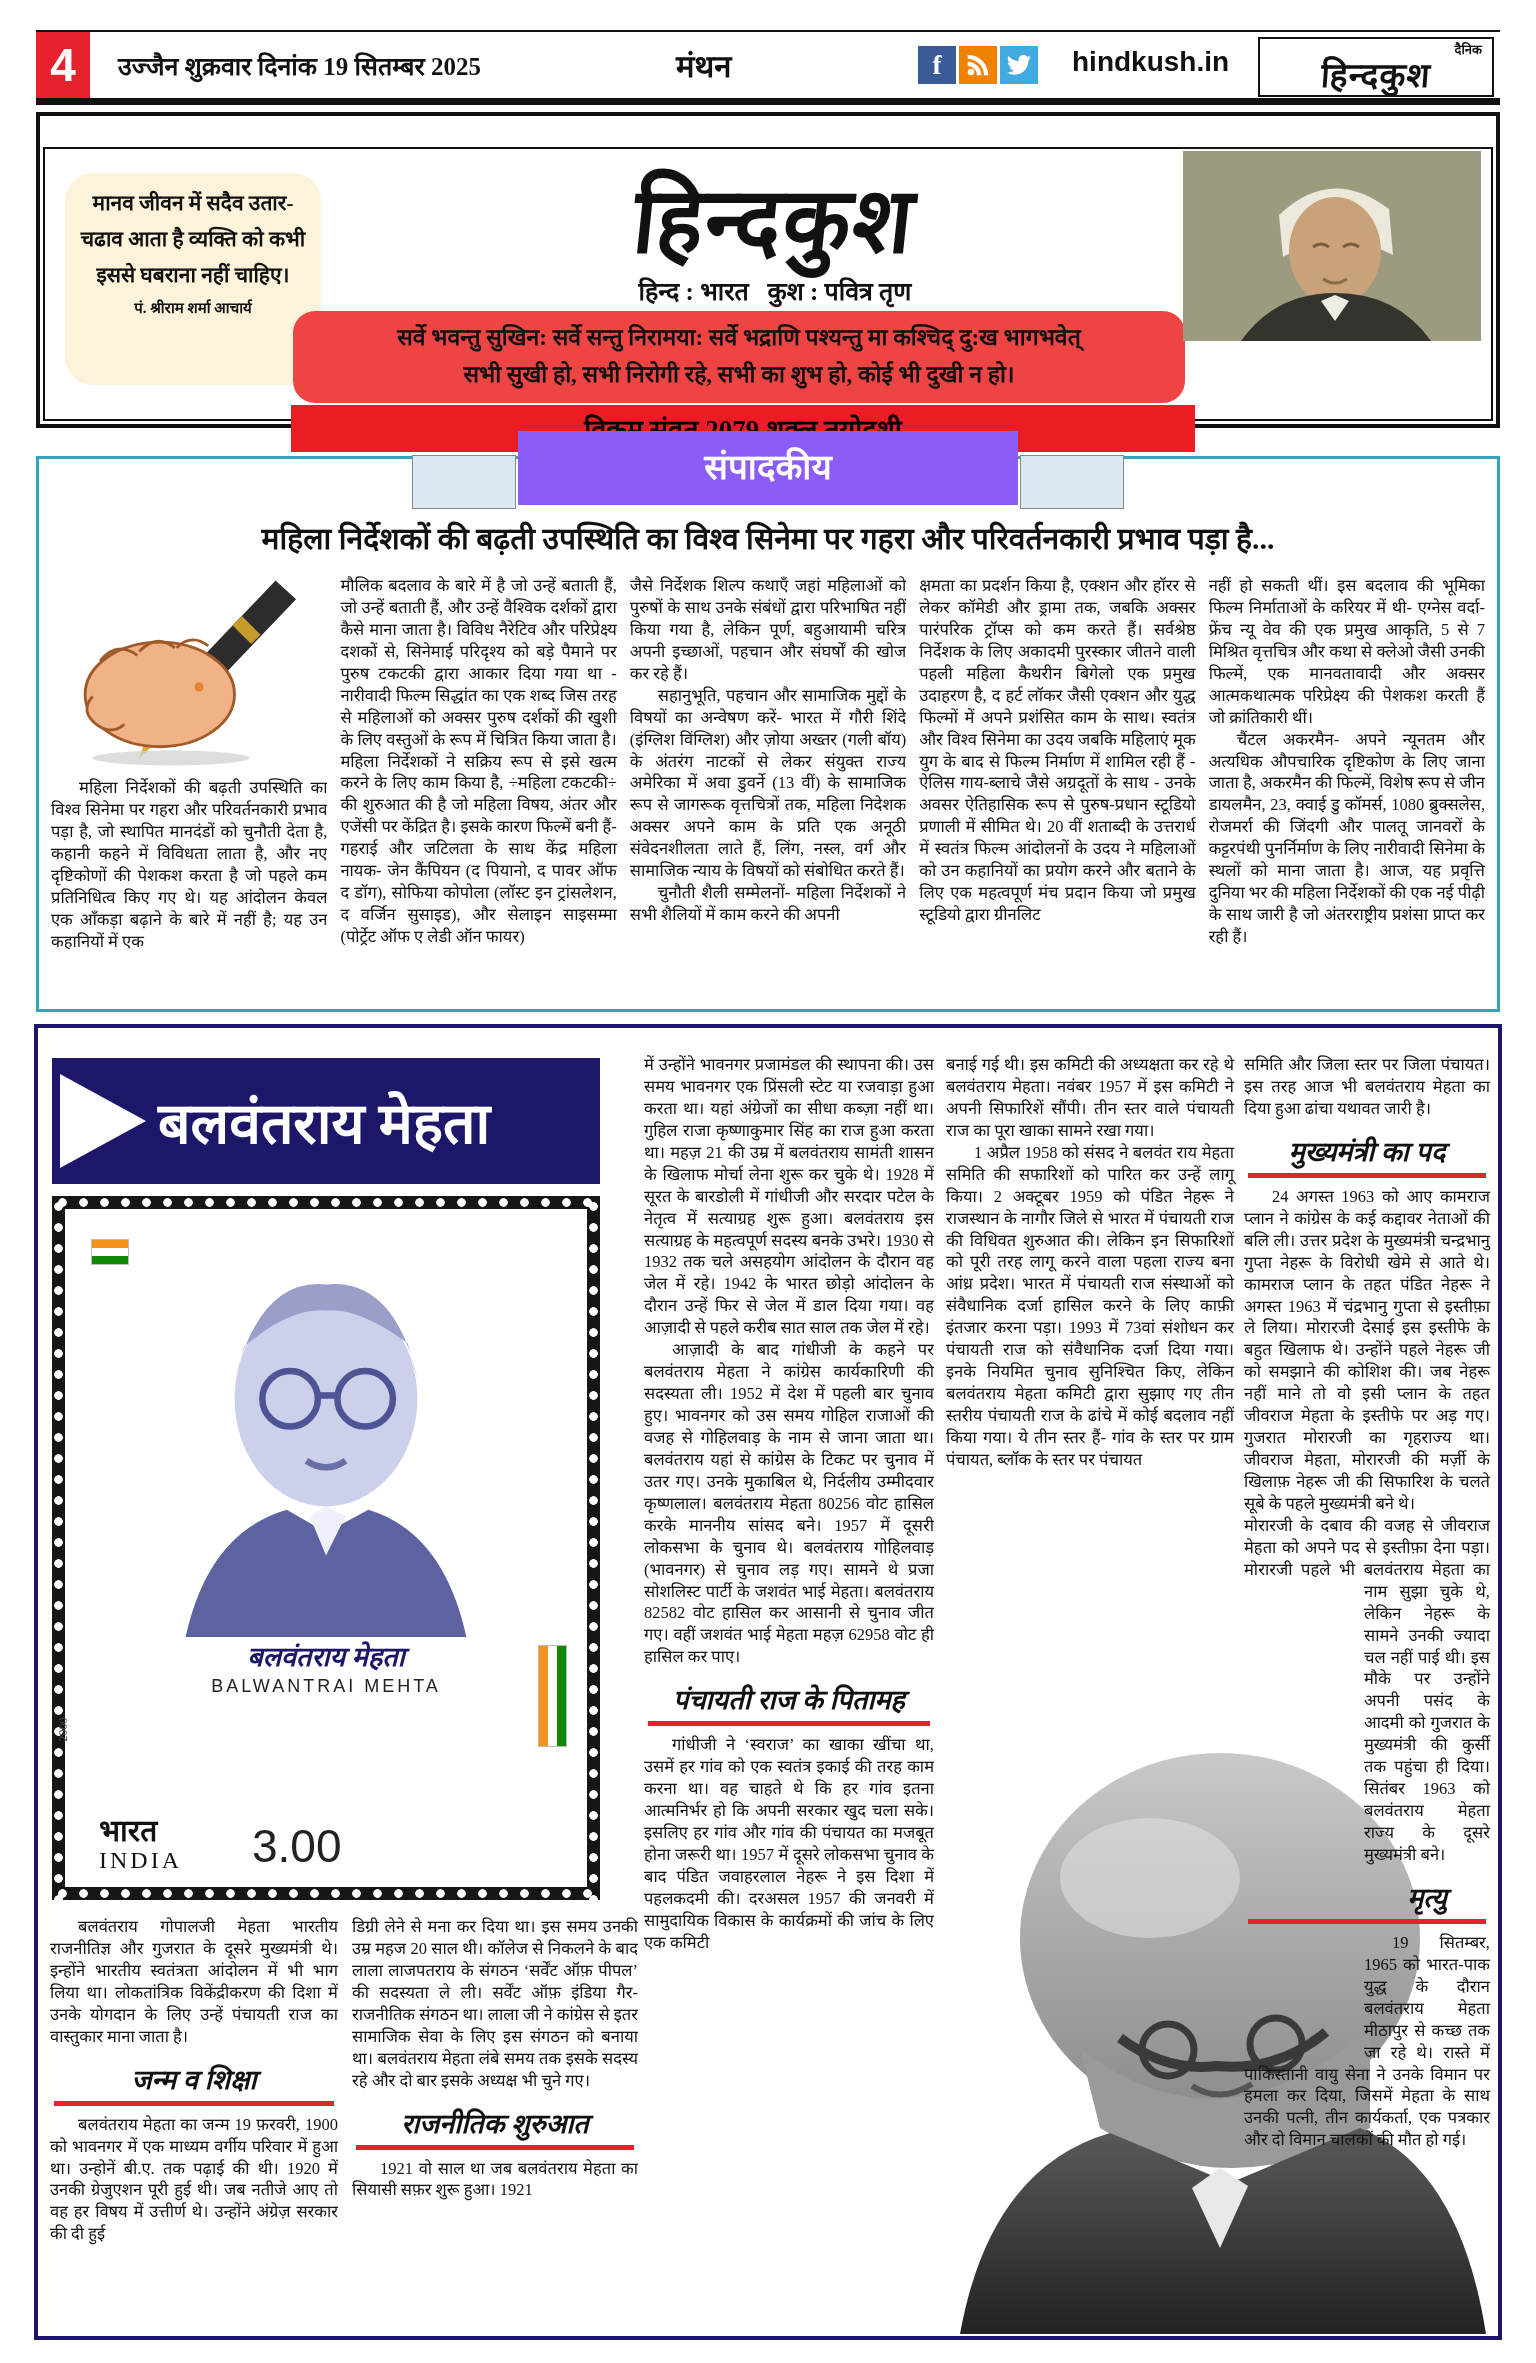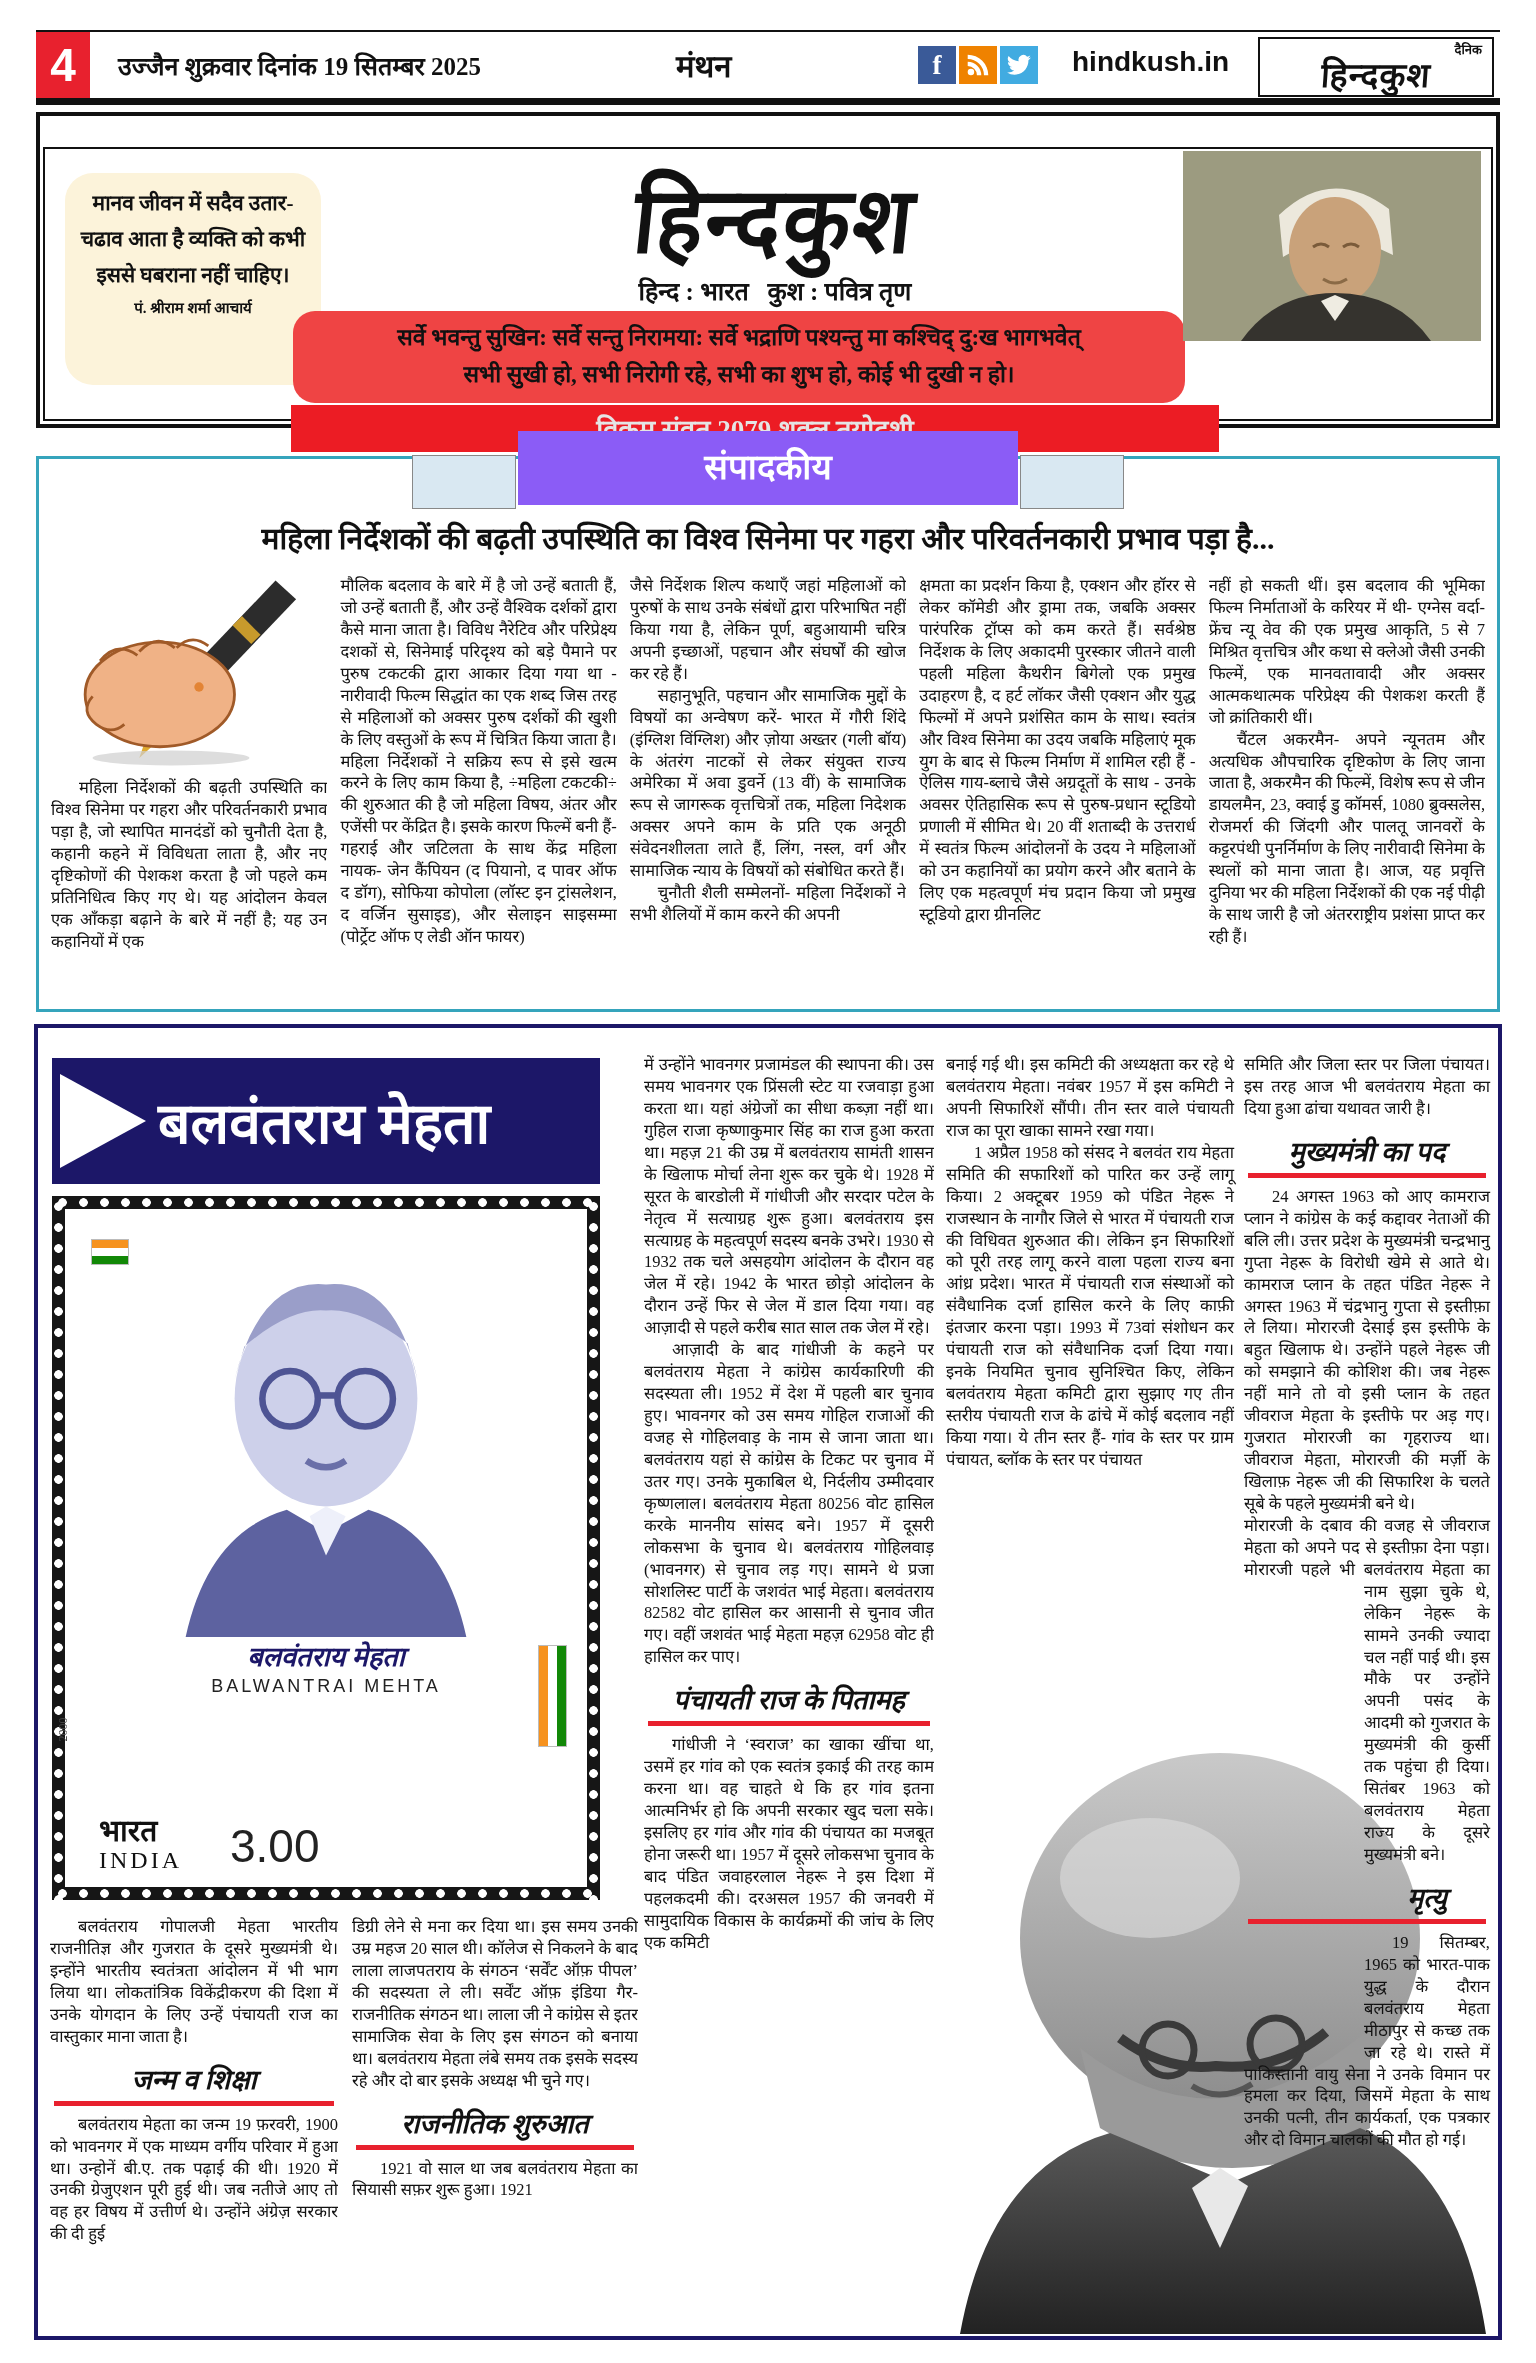--- a/index.html
+++ b/index.html
@@ -32,22 +32,22 @@
   .quote-box{position:absolute;left:20px;top:24px;width:256px;height:212px;background:#fcf3da;
              border-radius:28px;padding:12px 8px 6px;text-align:center;box-sizing:border-box;}
   .quote-text{font-size:21px;font-weight:bold;line-height:1.72;}
   .quote-attr{font-size:15px;font-weight:bold;margin-top:4px;}
   .mast-logo{position:absolute;left:400px;top:8px;width:660px;text-align:center;
              font-size:88px;font-weight:900;transform:skewX(-6deg) scaleY(1.04);letter-spacing:2px;}
   .mast-tagline{position:absolute;left:400px;top:124px;width:660px;text-align:center;
              font-size:25px;font-weight:bold;}
   .shloka{position:absolute;left:248px;top:162px;width:892px;box-sizing:border-box;background:#ef4444;
           border-radius:22px;padding:9px 14px;text-align:center;font-weight:bold;font-size:23px;line-height:1.6;}
-  .vikram{position:absolute;left:246px;top:256px;width:896px;background:#ec1c24;color:#e5e5e5;
-          text-align:center;font-size:27px;font-weight:bold;padding:5px 16px;}
+  .vikram{position:absolute;left:246px;top:256px;width:896px;background:#ec1c24;color:#000000;
+          text-align:center;font-size:27px;font-weight:bold;padding:5px 4px;}
   .portrait{position:absolute;right:10px;top:2px;width:298px;height:190px;}
 
   
   .editorial{position:absolute;left:36px;right:36px;top:456px;height:550px;border:3px solid #35a4bc;background:#fff;}
   .tab{position:absolute;top:-4px;width:102px;height:52px;background:#d9e8f2;border:1px solid #888;}
   .tab.l{left:calc(50% - 356px);}
   .tab.r{right:calc(50% - 356px);}
   .ed-label{position:absolute;left:50%;transform:translateX(-50%);top:-28px;width:500px;height:74px;
             background:#8b5cf6;color:#fff;text-align:center;font-size:35px;font-weight:bold;line-height:74px;}
   .ed-headline{position:absolute;left:0;right:0;top:58px;text-align:center;font-size:30px;
@@ -75,21 +75,21 @@
   .stamp-inner{position:absolute;inset:13px;background:#fff;}
   .flag-tl{position:absolute;left:26px;top:30px;width:36px;height:24px;display:flex;flex-direction:column;border:1px solid #bbb;}
   .flag-tl i,.flag-r i{flex:1;display:block;}
   .saffron{background:#f6921e;} .white{background:#fff;} .green{background:#128807;}
   .flag-r{position:absolute;right:20px;bottom:140px;width:27px;height:100px;display:flex;border:1px solid #bbb;}
   .year{position:absolute;left:-14px;bottom:150px;font-size:12px;color:#444;transform:rotate(-90deg);}
   .sportrait{display:block;margin:20px auto 0;width:330px;height:408px;}
   .sname{text-align:center;font-style:italic;font-size:27px;color:#1c1768;font-weight:bold;}
   .slatin{text-align:center;font-size:18px;letter-spacing:3px;color:#222;margin-top:2px;
           font-family:"Liberation Sans",sans-serif;}
-  .srow{position:absolute;left:34px;bottom:14px;display:flex;align-items:flex-end;gap:48px;}
+  .srow{position:absolute;left:34px;bottom:14px;display:flex;align-items:flex-end;gap:70px;}
   .scountry .hi{font-size:30px;font-weight:bold;line-height:1.05;}
   .scountry .en{font-size:24px;letter-spacing:3px;line-height:1.1;}
   .svalue{font-size:46px;color:#222;font-family:"Liberation Sans",sans-serif;}
 
   .acol{position:absolute;}
   #colA{left:12px;top:888px;width:288px;height:414px;overflow:hidden;}
   #colB{left:314px;top:888px;width:286px;height:414px;overflow:hidden;}
   #colC{left:606px;top:26px;width:290px;height:1278px;overflow:hidden;}
   #colD{left:908px;top:26px;width:288px;}
   #colE{left:1206px;right:8px;top:26px;height:1278px;}

